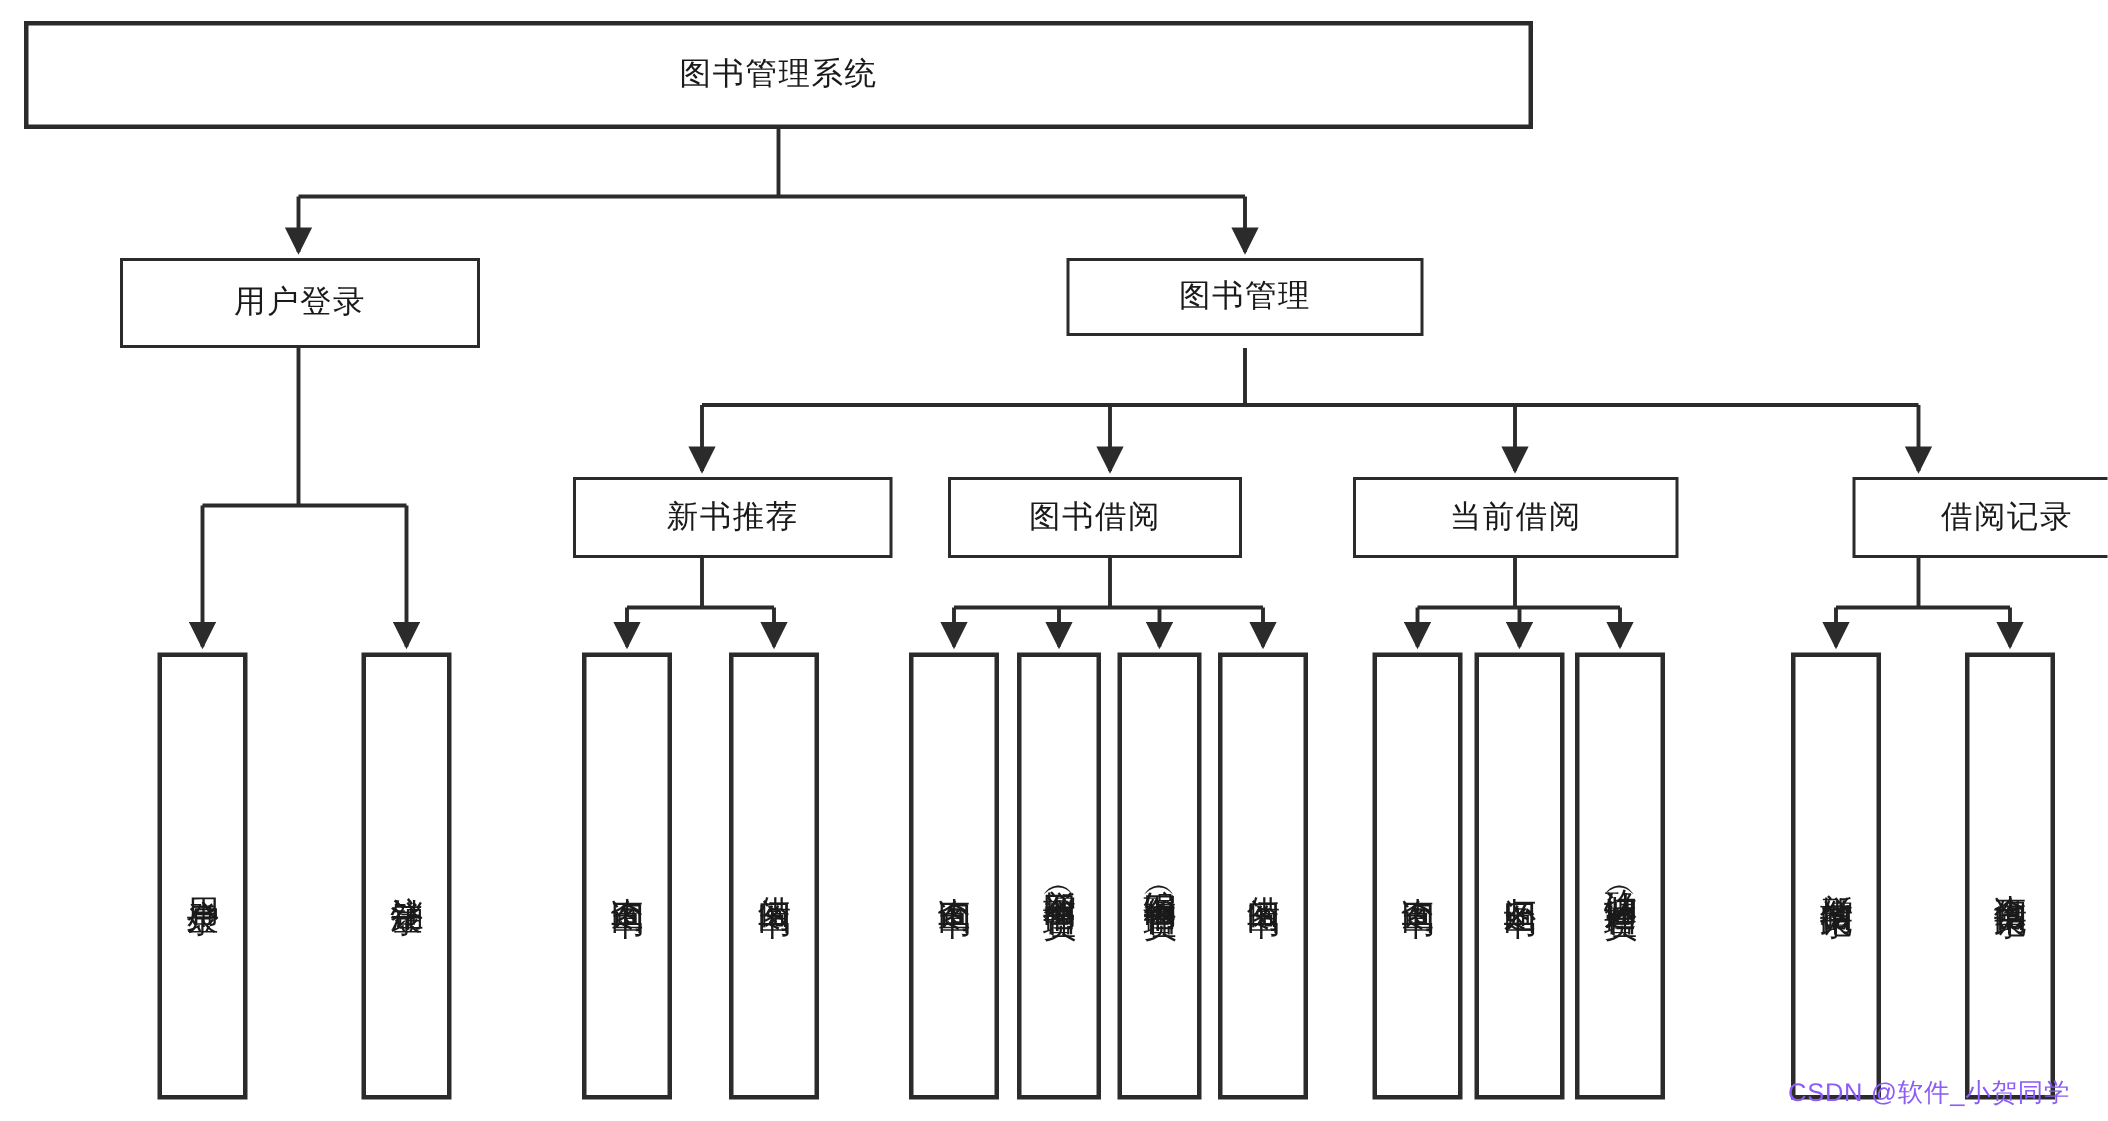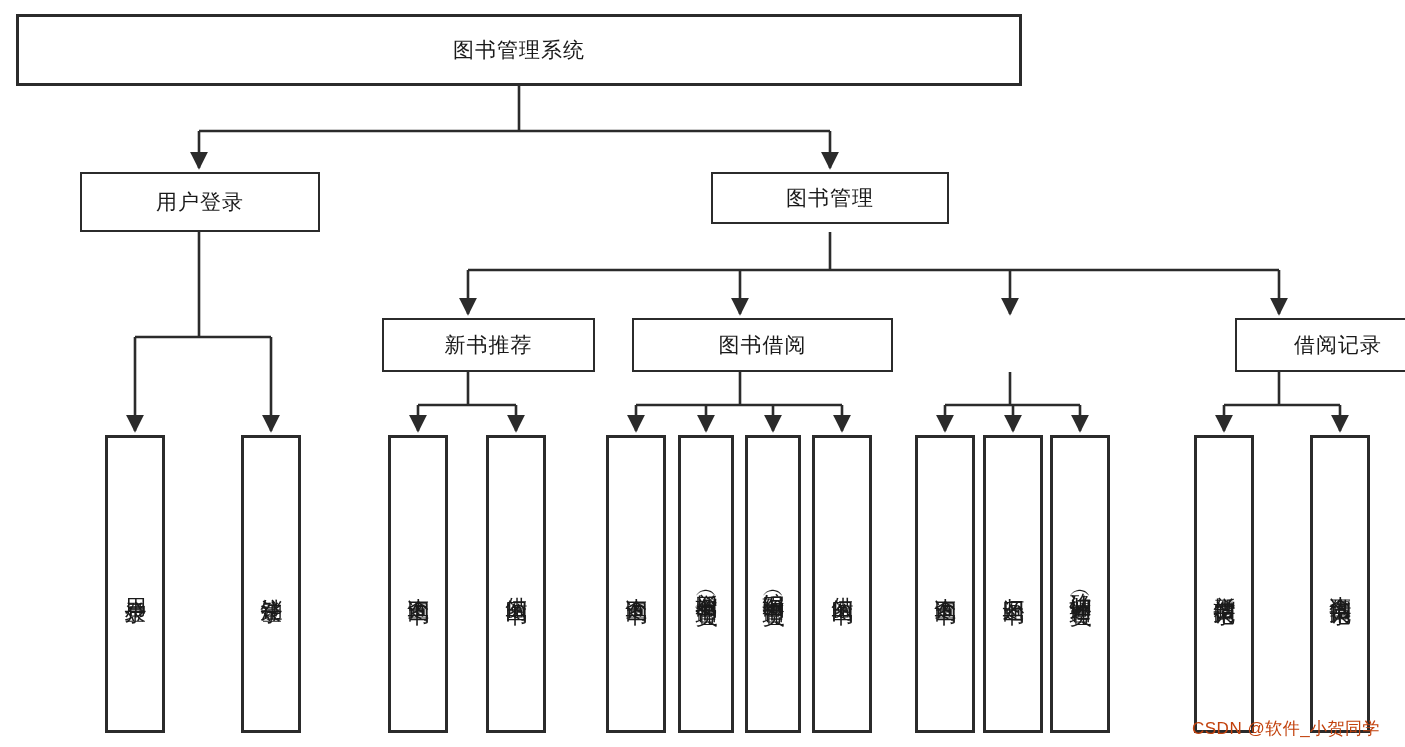--- a/index.html
+++ b/index.html
@@ -9,21 +9,21 @@
   svg#wires{position:absolute;left:0;top:0;width:1405px;height:747px;}
   .node{position:absolute;box-sizing:border-box;background:#ffffff;
         border:2.5px solid #2b2b2b;display:flex;align-items:center;
         justify-content:center;color:#1a1a1a;}
   .node.root{border-width:3px;}
   .node .lbl{font-size:21px;line-height:1.15;letter-spacing:1px;white-space:nowrap;}
   .node.leaf{border-width:3px;align-items:center;}
   .node.leaf .lbl{writing-mode:vertical-rl;text-orientation:upright;
         font-size:22px;line-height:1.22;letter-spacing:2px;white-space:nowrap;
         max-height:282px;}
-  .watermark{position:absolute;font-size:17px;color:#c2410c;white-space:nowrap;
+  .watermark{position:absolute;font-size:17px;color:#8b5cf6;white-space:nowrap;
         letter-spacing:0.5px;}
 </style>
 </head>
 <body>
 
 <div id="diagram-root">
 
   <svg id="wires" viewBox="0 0 1405 747" xmlns="http://www.w3.org/2000/svg">
     <defs>
       <marker id="arrow" viewBox="0 0 10 10" refX="9" refY="5" markerWidth="7" markerHeight="7" orient="auto-start-reverse">
@@ -82,22 +82,25 @@
   <div class="node" style="left:80px;top:172px;width:240px;height:60px;">
     <span class="lbl">用户登录</span>
   </div>
   <div class="node" style="left:711px;top:172px;width:238px;height:52px;">
     <span class="lbl">图书管理</span>
   </div>
 
   <div class="node" style="left:382px;top:318px;width:213px;height:54px;">
     <span class="lbl">新书推荐</span>
   </div>
-  <div class="node" style="left:632px;top:318px;width:261px;height:54px;">
+  <div class="node" style="left:632px;top:318px;width:196px;height:54px;">
     <span class="lbl">图书借阅</span>
+  </div>
+  <div class="node" style="left:902px;top:318px;width:217px;height:54px;">
+    <span class="lbl">当前借阅</span>
   </div>
   <div class="node" style="left:1235px;top:318px;width:206px;height:54px;">
     <span class="lbl">借阅记录</span>
   </div>
 
   <div class="node leaf" style="left:105px;top:435px;width:60px;height:298px;">
     <span class="lbl">用户登录</span>
   </div>
   <div class="node leaf" style="left:241px;top:435px;width:60px;height:298px;">
     <span class="lbl">注销登录</span>

